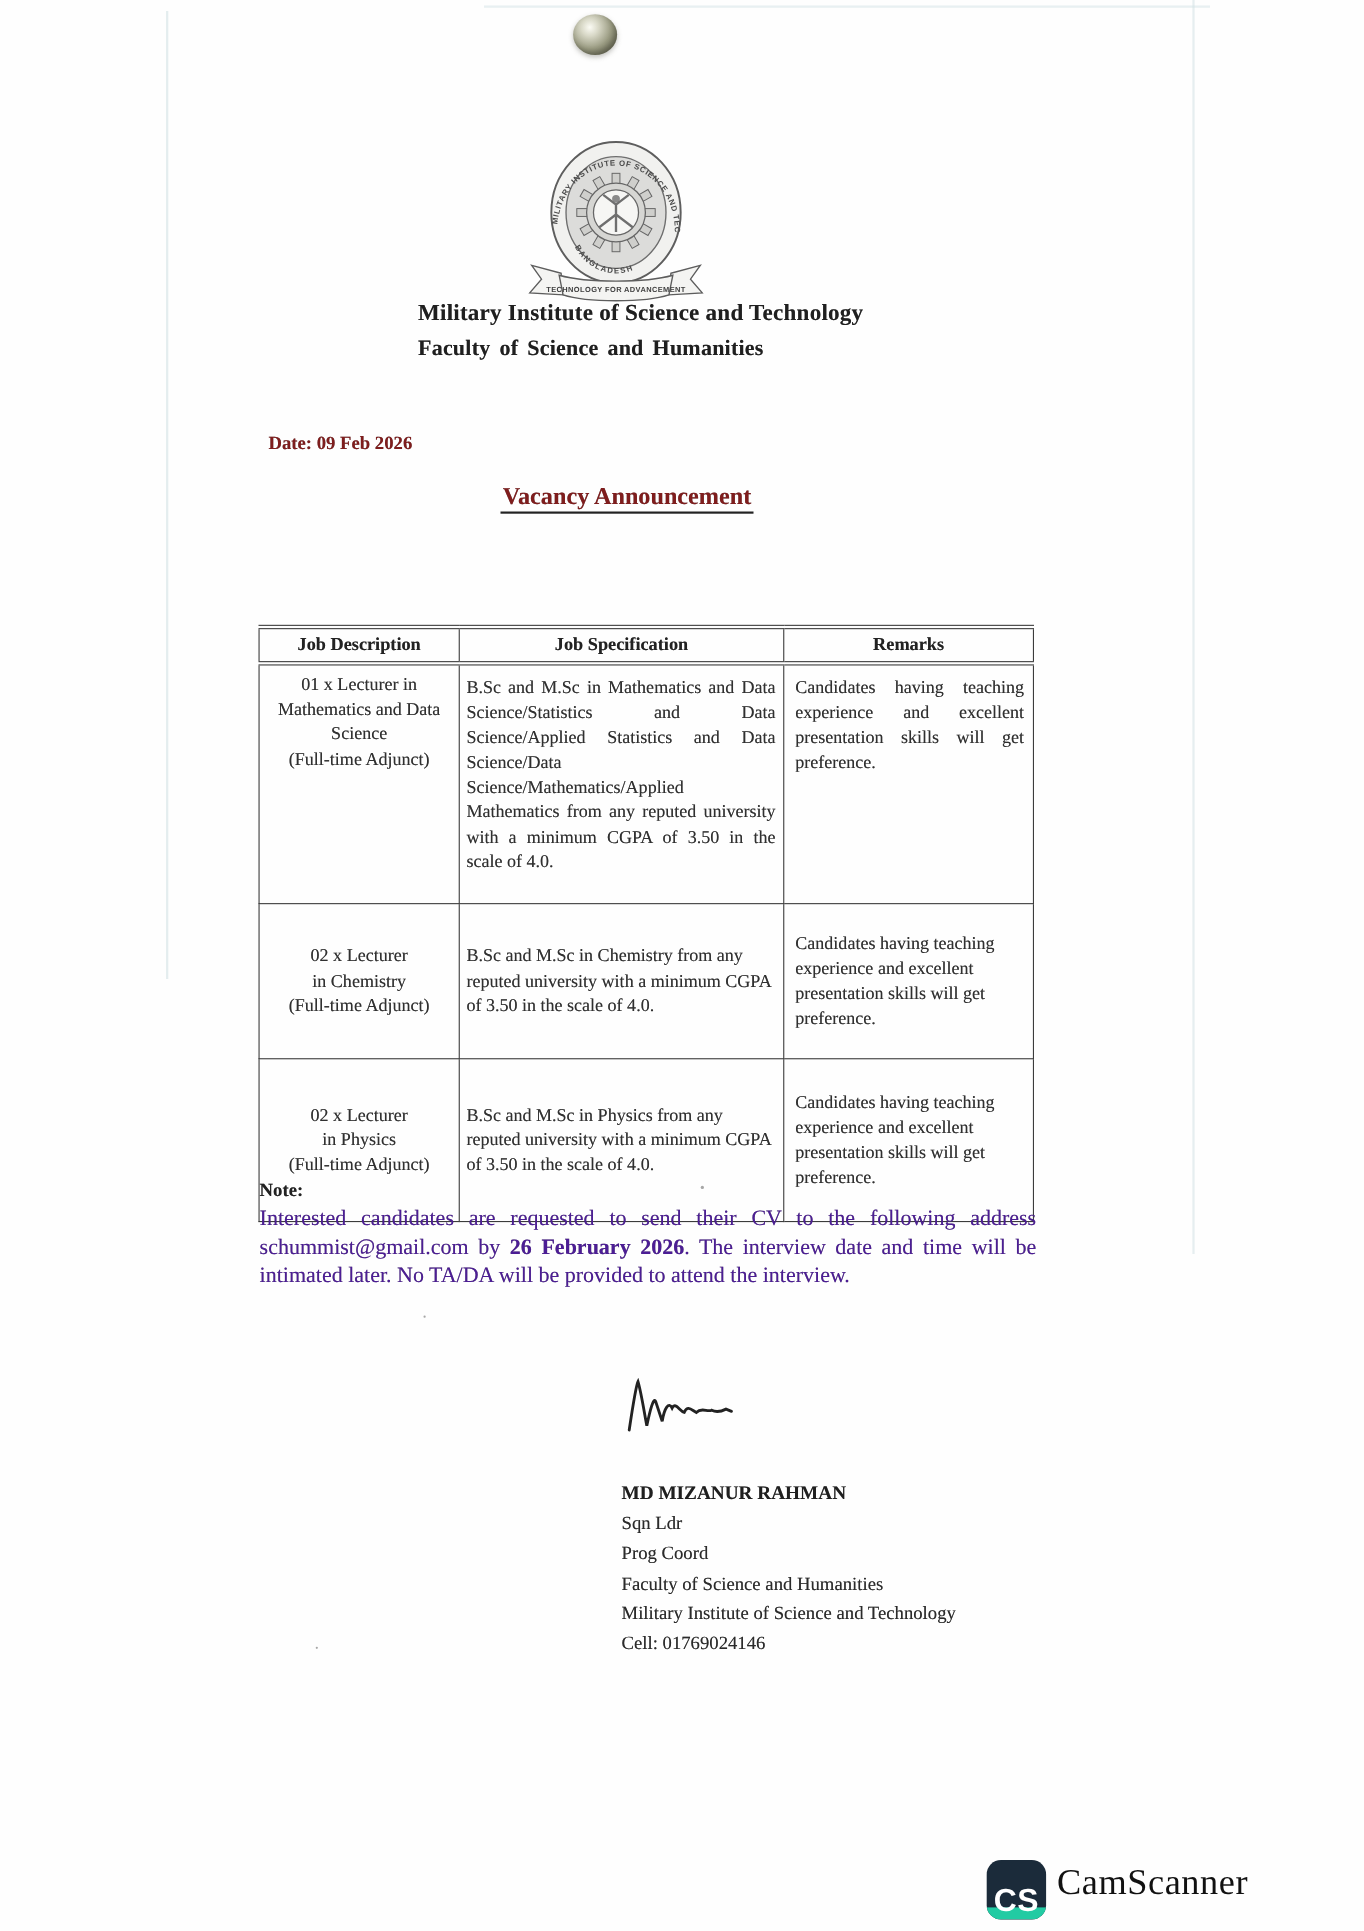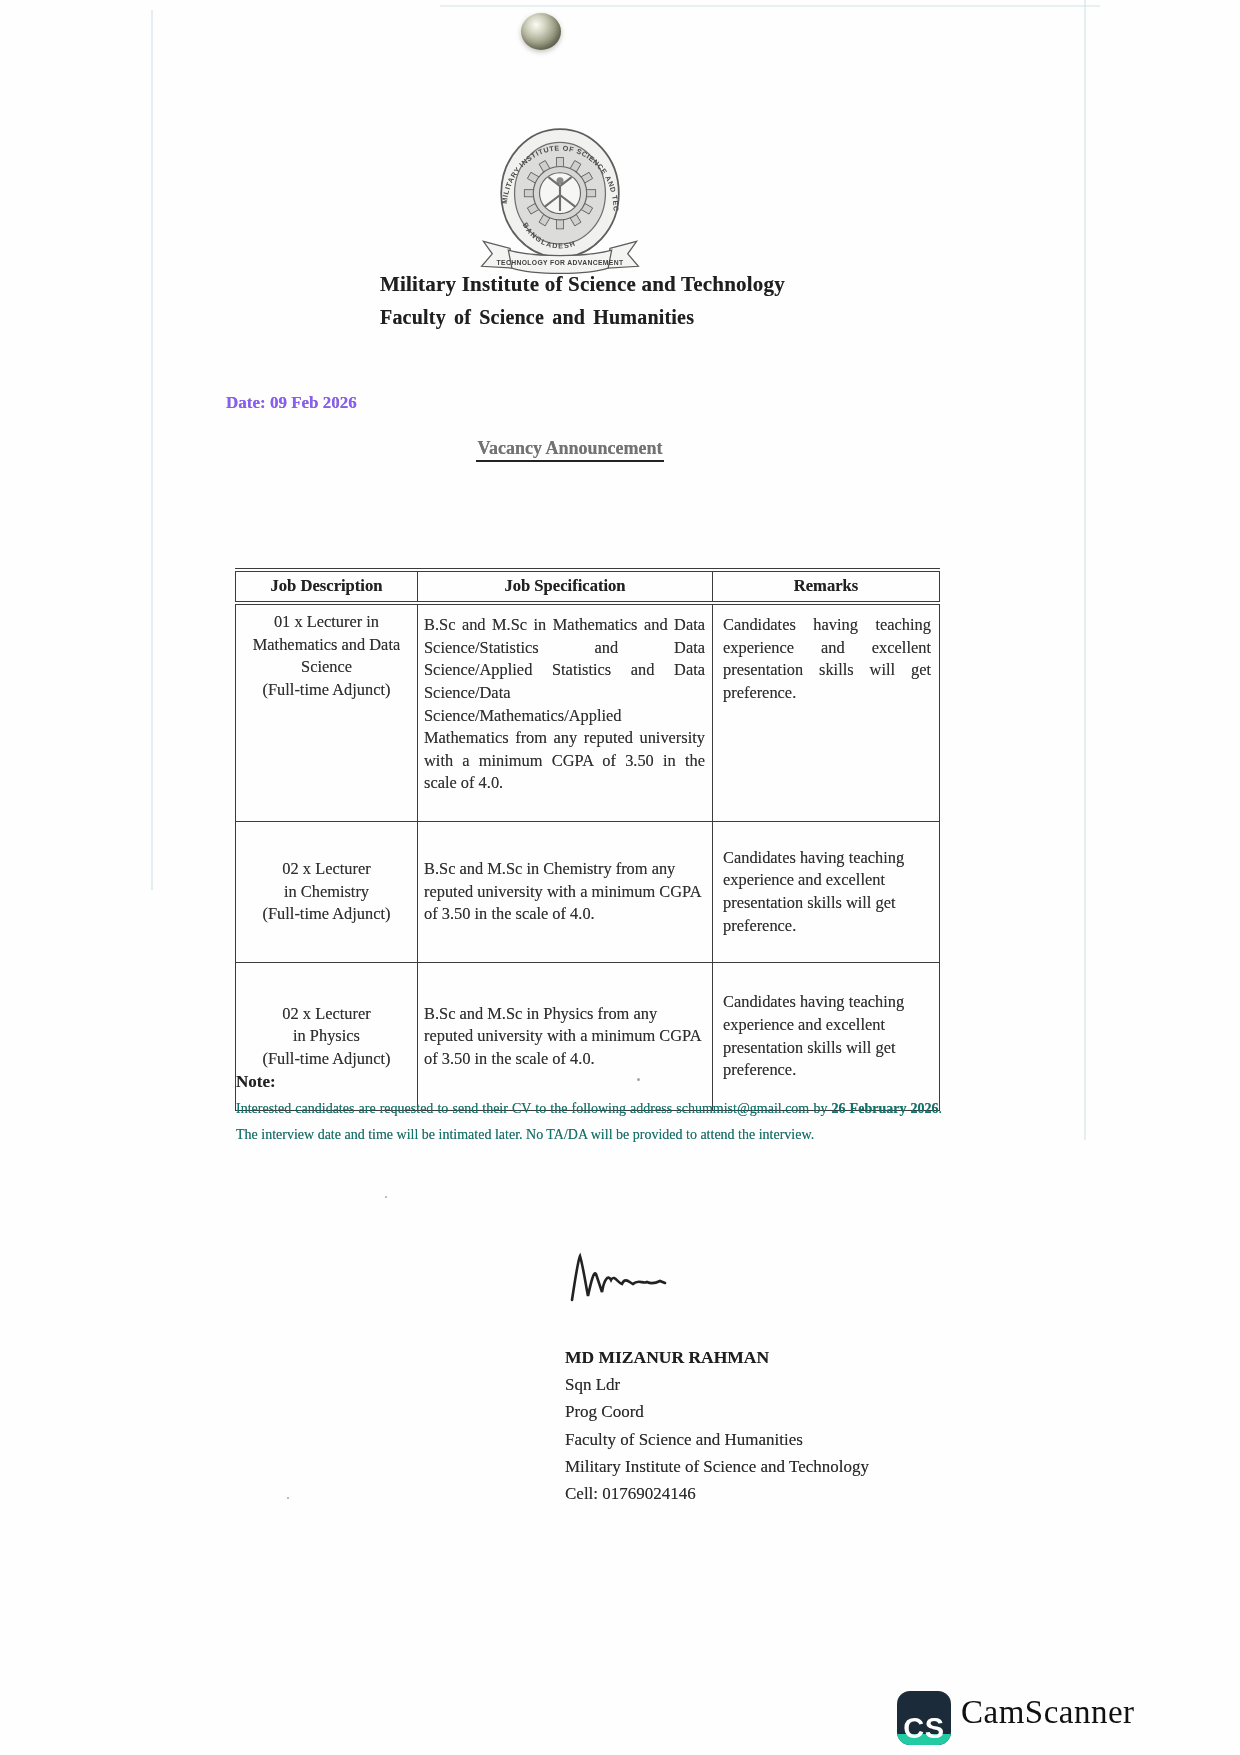--- a/index.html
+++ b/index.html
@@ -22,22 +22,22 @@
   .pin{
     position:absolute;left:521px;top:13px;width:40px;height:37px;border-radius:50%;
     background:radial-gradient(circle at 38% 32%, #fbfbf4 0%, #d9d9c8 22%, #9a9b82 55%, #6a6b56 80%, #4e4f3e 100%);
     box-shadow:0 2px 5px rgba(120,120,110,.45), inset -2px -3px 5px rgba(60,60,50,.35);
   }
 
   .logo{position:absolute;left:462px;top:118px;width:196px;height:170px;}
 
   .inst-line1{position:absolute;left:380px;top:272px;font-size:21px;font-weight:bold;color:#1f1f1f;letter-spacing:.2px;}
   .inst-line2{position:absolute;left:380px;top:306px;font-size:20px;font-weight:bold;color:#1f1f1f;letter-spacing:.2px;word-spacing:3px;}
-  .date-line{position:absolute;left:226px;top:393px;font-size:17px;font-weight:bold;color:#8b5cf6;}
-  .doc-title{position:absolute;left:230px;top:438px;width:680px;text-align:center;font-size:18px;font-weight:bold;color:#737373;}
+  .date-line{position:absolute;left:244px;top:393px;font-size:17px;font-weight:bold;color:#7f1d1d;}
+  .doc-title{position:absolute;left:230px;top:438px;width:680px;text-align:center;font-size:22px;font-weight:bold;color:#7f1d1d;}
   .doc-title span{border-bottom:2.4px solid #232323;padding:0 2px 2px 2px;}
 
   
   table.vac{
     position:absolute;left:235px;top:568px;width:704px;border-collapse:collapse;table-layout:fixed;
     font-size:16.4px;color:#303030;
   }
   table.vac col.c1{width:182px;} table.vac col.c2{width:295px;} table.vac col.c3{width:227px;}
   table.vac th,table.vac td{border:1.6px solid #3c3c3c;line-height:1.38;}
   table.vac th{
@@ -49,22 +49,22 @@
   td.rem{text-align:left;padding:6px 8px 6px 10px;}
   tr.r1 td{height:201px;vertical-align:top;}
   tr.r1 td.desc{}
   tr.r1 td.spec,tr.r1 td.rem{padding-top:9px;text-align:justify;}
   tr.r2 td{height:128px;vertical-align:middle;}
   tr.r3 td{height:135px;vertical-align:middle;}
 
   
   .note-label{position:absolute;left:236px;top:1072px;font-size:17px;font-weight:bold;color:#222;}
   .note-body{
-    position:absolute;left:236px;top:1096px;width:706px;font-size:14px;line-height:25.5px;
-    text-align:justify;color:#0f766e;
+    position:absolute;left:236px;top:1096px;width:706px;font-size:20px;line-height:25.5px;
+    text-align:justify;color:#4c1d95;
   }
   .note-body .b{font-weight:bold;}
 
   
   .sig-scrawl{position:absolute;left:568px;top:1250px;width:104px;height:56px;}
   .sig-block{position:absolute;left:565px;top:1308px;font-size:17px;line-height:27.2px;color:#2b2b2b;margin-top:36px;}
   .sig-name{font-weight:bold;font-size:17.5px;color:#1f1f1f;}
 
   
   .cs-badge{

